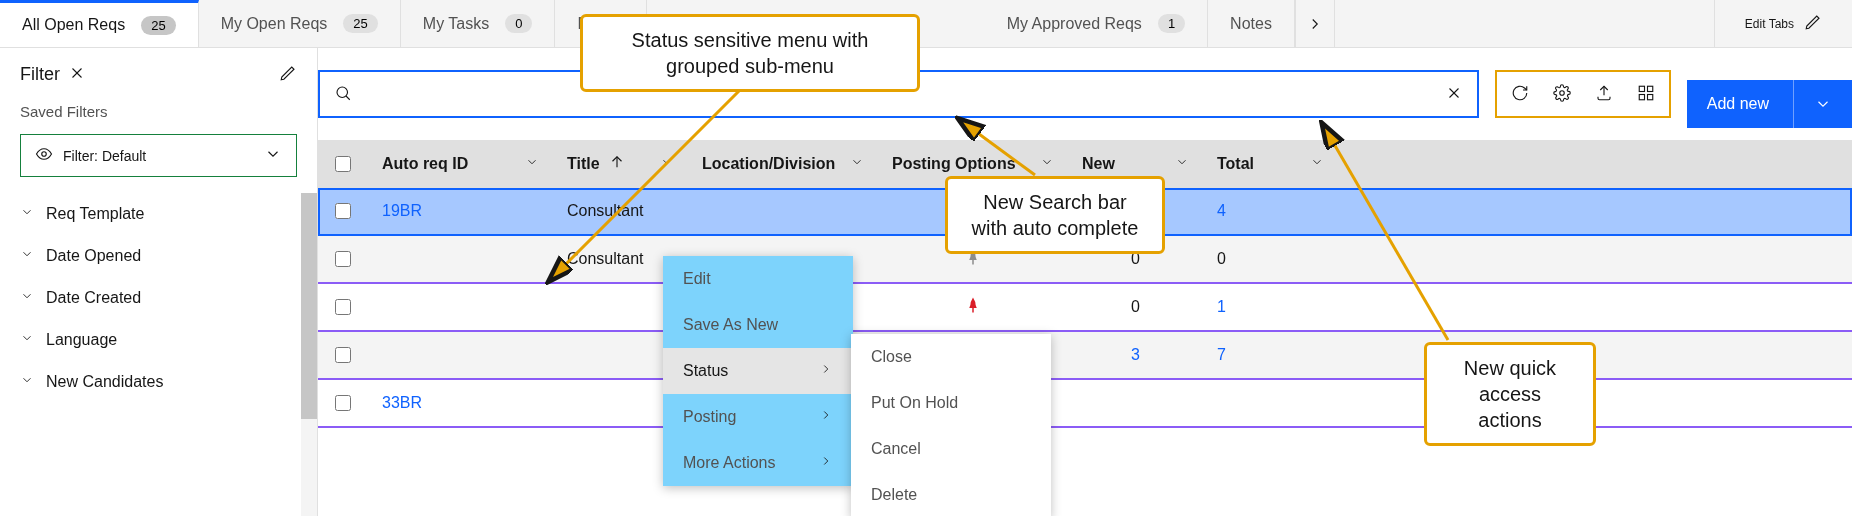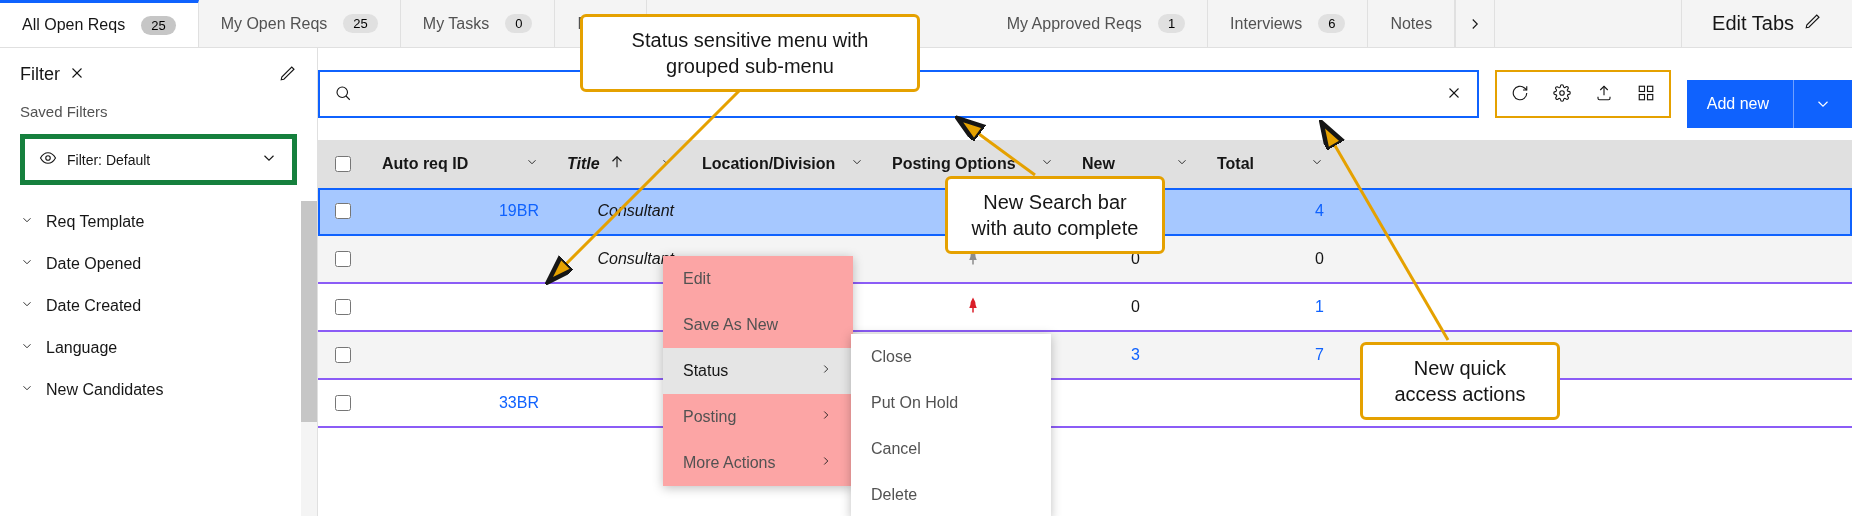--- a/index.html
+++ b/index.html
@@ -5,64 +5,64 @@
 * { box-sizing: border-box; margin: 0; padding: 0; }
 body { font-family: "Helvetica Neue", Arial, sans-serif; font-size: 14px; color: #161616; background: #fff; width: 1852px; height: 516px; overflow: hidden; position: relative; }
 
 
 .tabs { display: flex; align-items: center; height: 48px; border-bottom: 1px solid #e0e0e0; background: #f4f4f4; position: relative; }
 .tab { display: flex; align-items: center; padding: 0 22px; height: 100%; border-right: 1px solid #e0e0e0; cursor: pointer; gap: 16px; color: #525252; font-size: 16px; }
 .tab.active { background: #fff; border-top: 3px solid #0f62fe; color: #161616; font-weight: 400; }
 .badge { background: #e0e0e0; border-radius: 12px; padding: 2px 10px; font-size: 13px; color: #000000; }
 .tab.active .badge { background: #c6c6c6; }
 .tab-nav { width: 40px; text-align: center; border-left: 1px solid #e0e0e0; border-right: 1px solid #e0e0e0; height:100%; display:flex; align-items:center; justify-content:center; cursor:pointer; }
-.edit-tabs { margin-left: auto; display: flex; align-items: center; gap: 10px; padding: 0 30px; border-left: 1px solid #e0e0e0; height:100%; cursor:pointer; font-size:20px; color:#161616; }
+.edit-tabs { margin-left: auto; display: flex; align-items: center; gap: 10px; padding: 0 30px; border-left: 1px solid #e0e0e0; height:100%; cursor:pointer; font-size:12px; color:#161616; }
 
 
 .main { display:flex; height: calc(100% - 48px); }
 .filter-panel { width: 318px; border-right: 1px solid #e0e0e0; display:flex; flex-direction:column; }
 .filter-hdr { display:flex; align-items:center; padding: 16px 20px 10px; gap:8px; }
 .filter-hdr .pencil { margin-left:auto; cursor:pointer; }
 .saved { padding: 8px 20px; color:#525252; font-size:15px; }
-.filter-select { margin: 6px 20px 16px; border:5px solid #15803d; padding: 10px 14px; display:flex; align-items:center; gap:10px; cursor:pointer; background:#fff; }
+.filter-select { margin: 6px 20px 16px; border:1px solid #15803d; padding: 10px 14px; display:flex; align-items:center; gap:10px; cursor:pointer; background:#fff; }
 .filter-select .chev { margin-left:auto; }
 .filter-sections { position:relative; flex:1; }
 .filter-sections .scrollbar-track { position:absolute; right:0; top:0; bottom:0; width:16px; background:#f4f4f4; }
 .filter-sections .scrollbar-thumb { position:absolute; right:0; top:0; width:16px; height:70%; background:#c6c6c6; cursor:pointer; }
 .acc { display:flex; align-items:center; gap:12px; padding: 12px 20px; cursor:pointer; font-size:16px; }
 
 
 .content { flex:1; display:flex; flex-direction:column; position:relative; }
 .toolbar { display:flex; align-items:center; gap:16px; padding: 12px 0 12px 0; }
 .searchbar { flex:1; border:2px solid #0f62fe; height:48px; display:flex; align-items:center; padding:0 14px; gap:12px; background:#fff; }
 .searchbar input { flex:1; border:none; outline:none; font-size:16px; }
 .actions { border:2px solid #e5a100; height:48px; display:flex; align-items:center; padding:0 14px; gap:24px; background:#fff; }
 .addnew { background:#0f62fe; color:#fff; height:48px; display:flex; align-items:center; padding:0 20px; font-size:16px; cursor:pointer;margin-top:20px; }
 .addnew .right { border-left:1px solid rgba(255,255,255,0.4); margin-left:24px; padding-left:20px; height:100%; display:flex; align-items:center; }
 
 
 .thead { display:flex; align-items:center; background:#e0e0e0; height:48px; }
-.th, .td { padding: 0 14px; display:flex; align-items:center; gap:8px; font-size:16px;justify-content:flex-end; }
+.th, .td { padding: 0 14px; display:flex; align-items:center; gap:8px; font-size:16px; }
 .col-check { width:50px; justify-content:center; }
 .col-id { width:185px; }
-.col-title { width:135px;font-style:italic; }
+.col-title { width:135px; }
 .col-loc { width:190px; }
 .col-posting { width:190px; }
 .col-new { width:135px; justify-content:center; }
 .col-total { width:135px; }
 .th { color:#161616; font-weight:600; position:relative; }
 .th .dd { margin-left:auto; cursor:pointer; }
 .tbody .row { display:flex; align-items:center; height:48px; border-bottom:2px solid #8b5cf6; }
 .tbody .row:nth-child(even){ background:#f4f4f4; }
 .tbody .row.selected { background:#a6c8ff; outline:2px solid #0f62fe; outline-offset:-2px; }
 .link { color:#0f62fe; cursor:pointer; }
 input[type=checkbox]{ width:16px; height:16px; cursor:pointer; }
 
 
-.ctx { position:absolute; top:208px; left:345px; width:190px; background:#fca5a5; box-shadow:0 2px 10px rgba(0,0,0,0.25); z-index:10; }
+.ctx { position:absolute; top:208px; left:345px; width:190px; background:#7dd3fc; box-shadow:0 2px 10px rgba(0,0,0,0.25); z-index:10; }
 .ctx-item { padding:14px 20px; font-size:16px; color:#525252; cursor:pointer; display:flex; align-items:center; }
 .ctx-item.hover { background:#e5e5e5; color:#161616; }
 .ctx-item .arrow { margin-left:auto; }
 .submenu { position:absolute; top:286px; left:533px; width:200px; background:#fff; box-shadow:0 2px 10px rgba(0,0,0,0.25); z-index:11; }
 .sub-item { padding:14px 20px; font-size:16px; color:#525252; cursor:pointer; }
 
 
 .callout { position:absolute; background:#fff; border:3px solid #e5a100; border-radius:6px; padding:10px 22px; font-size:20px; text-align:center; z-index:20; pointer-events:none; line-height:1.3; }
 .callout-arrow { position:absolute; z-index:19; pointer-events:none; }
 
@@ -85,24 +85,20 @@
   <div class="tab">
     <span>My Tasks</span>
     <span class="badge">0</span>
   </div>
   <div class="tab">
     <span>My Ca</span>
   </div>
   <div class="tab" style="padding-left:360px">
     <span>My Approved Reqs</span>
     <span class="badge">1</span>
-  </div>
-  <div class="tab">
-    <span>Interviews</span>
-    <span class="badge">6</span>
   </div>
   <div class="tab">
     <span>Notes</span>
   </div>
   <div class="tab-nav">
     <svg viewBox="0 0 24 24">
         <polyline points="9 6 15 12 9 18"></polyline>
       </svg>
   </div>
   <div class="edit-tabs">
@@ -419,21 +415,21 @@
 <div class="callout" style="top:176px; left:945px; width:220px">New Search bar with auto complete</div>
 <svg class="callout-arrow" style="top:115px; left:955px; width:90px; height:65px" viewBox="0 0 90 65">
     <defs>
       <marker id="ah2" markerWidth="10" markerHeight="10" refX="8" refY="3" orient="auto">
         <path d="M0,0 L0,6 L9,3 z" fill="#e5a100"></path>
       </marker>
     </defs>
     <line x1="80" y1="60" x2="5" y2="5" stroke="#e5a100" stroke-width="3" marker-end="url(#ah2)"></line>
   </svg>
 
-<div class="callout" style="top:342px; left:1360px; width:200px">New quick access actions</div>
+<div class="callout" style="top:342px; left:1424px; width:172px">New quick access actions</div>
 <svg class="callout-arrow" style="top:120px; left:1318px; width:140px; height:225px" viewBox="0 0 140 225">
     <defs>
       <marker id="ah3" markerWidth="10" markerHeight="10" refX="8" refY="3" orient="auto">
         <path d="M0,0 L0,6 L9,3 z" fill="#e5a100"></path>
       </marker>
     </defs>
     <line x1="130" y1="220" x2="5" y2="5" stroke="#e5a100" stroke-width="3" marker-end="url(#ah3)"></line>
   </svg>
 
 </body></html>

